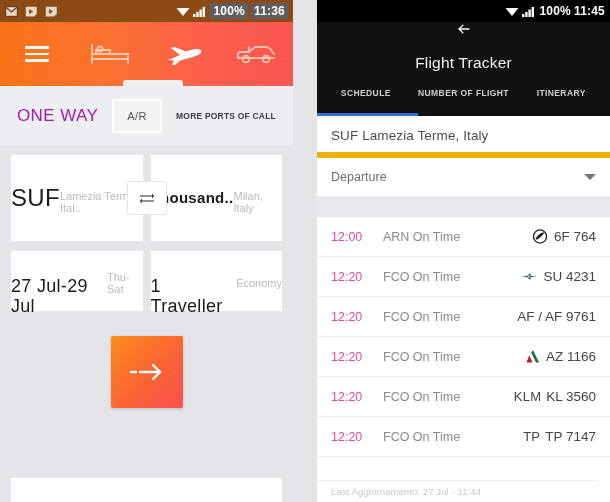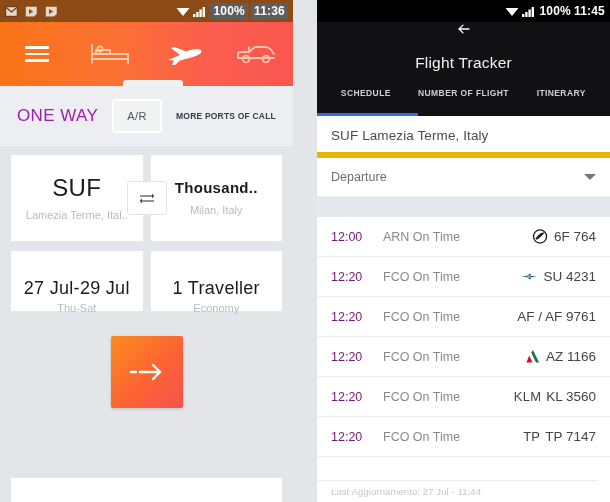--- a/index.html
+++ b/index.html
@@ -45,21 +45,21 @@
   .seg-ar{
     border:2px solid #ffffff;background:#f2f3f5;border-radius:3px;
     padding:9px 13px;font-size:11px;color:#53535a;letter-spacing:.5px;
   }
   .seg-more{font-size:8.5px;color:#3b3b42;font-weight:bold;letter-spacing:.2px;}
 
   .cards{padding:8px 10px 0 10px;}
   .card-row{display:flex;position:relative;margin-bottom:8px;}
   .card{
     flex:1;background:#fff;border:1px solid #e6e7ea;border-radius:2px;
-    height:88px;display:flex;flex-direction:column;align-items:center;
+    height:88px;display:flex;flex-direction:row;align-items:center;
     justify-content:center;box-sizing:border-box;
   }
   .card + .card{margin-left:6px;}
   .card-main{font-size:24px;color:#1b1b1f;letter-spacing:.3px;line-height:1.1;}
   .card-main.small{font-size:15px;font-weight:bold;}
   .card-sub{font-size:11px;color:#b9bac0;margin-top:7px;}
   .card-row-2 .card{height:62px;}
   .card-row-2 .card-main{font-size:18px;margin-top:31px;}
   .card-row-2 .card-sub{font-size:11px;margin-top:3px;}
 
@@ -115,21 +115,21 @@
   }
   .field-departure .lbl{font-size:12.5px;color:#6d6d75;flex:1;}
   .caret{width:0;height:0;border-left:6px solid transparent;border-right:6px solid transparent;border-top:6px solid #76767e;}
 
   .list-header-strip{height:20px;background:#e7e8ec;}
 
   .flight-row{
     height:40px;display:flex;align-items:center;padding:0 14px;
     box-sizing:border-box;border-bottom:1px solid #ededf1;
   }
-  .fr-time{width:52px;font-size:12.5px;color:#701a75;}
+  .fr-time{width:52px;font-size:12.5px;color:#ec4899;}
   .fr-status{flex:1;font-size:12.5px;color:#8a8a91;}
   .fr-right{display:flex;align-items:center;gap:5px;justify-content:flex-end;min-width:104px;}
   .fr-code{font-size:13.5px;color:#44444b;white-space:nowrap;}
   .logo{width:17px;height:15px;display:block;flex:none;}
   .logo-txt{font-size:13px;color:#44444b;letter-spacing:.2px;}
 
   .last-update{
     position:absolute;left:0;right:12px;bottom:0;height:22px;
     border-top:1px solid #ededf1;display:flex;align-items:center;
     padding:0 14px;box-sizing:border-box;

